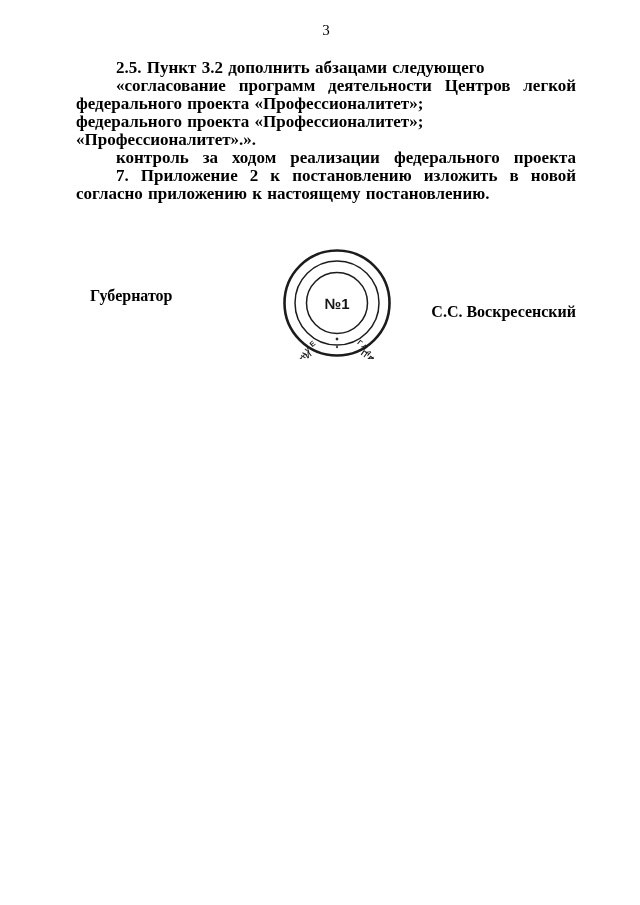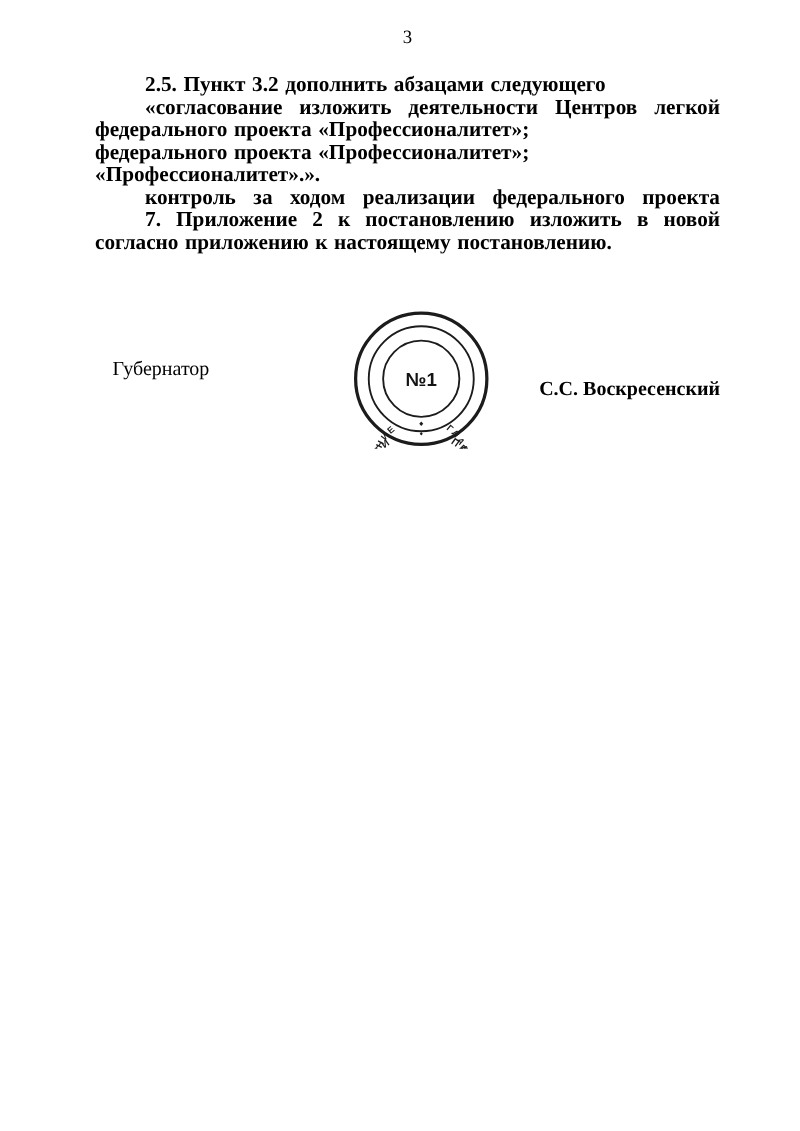--- a/index.html
+++ b/index.html
@@ -25,21 +25,21 @@
   .line {
     height: 18px; overflow: hidden;
     text-align: justify; text-align-last: justify;
     word-spacing: 1px;
   }
   .line.first { text-indent: 40px; }
   .line.last  { text-align: left; text-align-last: auto; }
 
   .sig-title {
     position: absolute; top: 287px; left: 90px;
-    font-size: 16px; line-height: 18px; font-weight: normal;
+    font-size: 16px; line-height: 18px; font-weight: bold;
   }
   .sig-name {
     position: absolute; top: 303px; left: 376px; width: 200px;
     text-align: right; font-size: 16px; line-height: 18px; font-weight: bold;
   }
 
   .seal {
     position: absolute; left: 281px; top: 247px;
     width: 112px; height: 112px;
   }
@@ -58,21 +58,21 @@
 </style>
 </head>
 <body>
 
 <div class="page">
 
   <div class="page-number">3</div>
 
   <div class="body-text">
     <div class="line first last">2.5. Пункт 3.2 дополнить абзацами следующего содержания:</div>
-    <div class="line first">«согласование изложить деятельности Центров легкой</div>
+    <div class="line first">«согласование программ деятельности Центров легкой</div>
     <div class="line last">федерального проекта «Профессионалитет»;</div>
     <div class="line last">федерального проекта «Профессионалитет»;</div>
     <div class="line last">«Профессионалитет».».</div>
     <div class="line first">контроль за ходом реализации федерального проекта</div>
     <div class="line first">7. Приложение 2 к постановлению изложить в новой редакции</div>
     <div class="line last">согласно приложению к настоящему постановлению.</div>
   </div>
 
   <div class="sig-title">
     <div>Губернатор</div>

